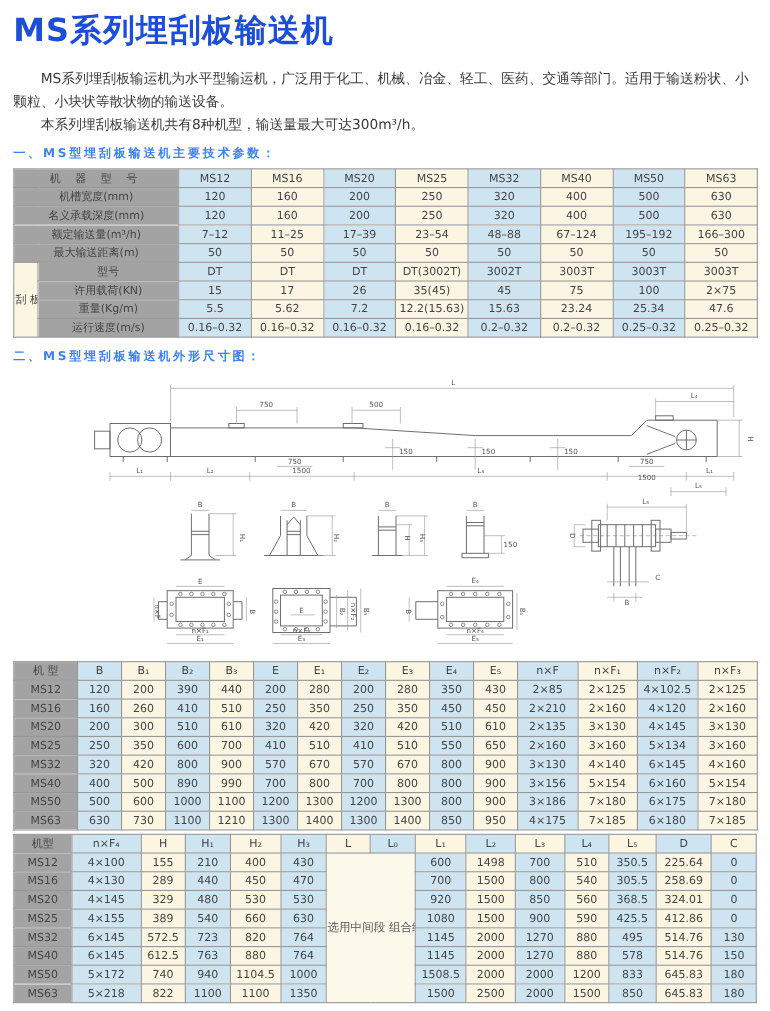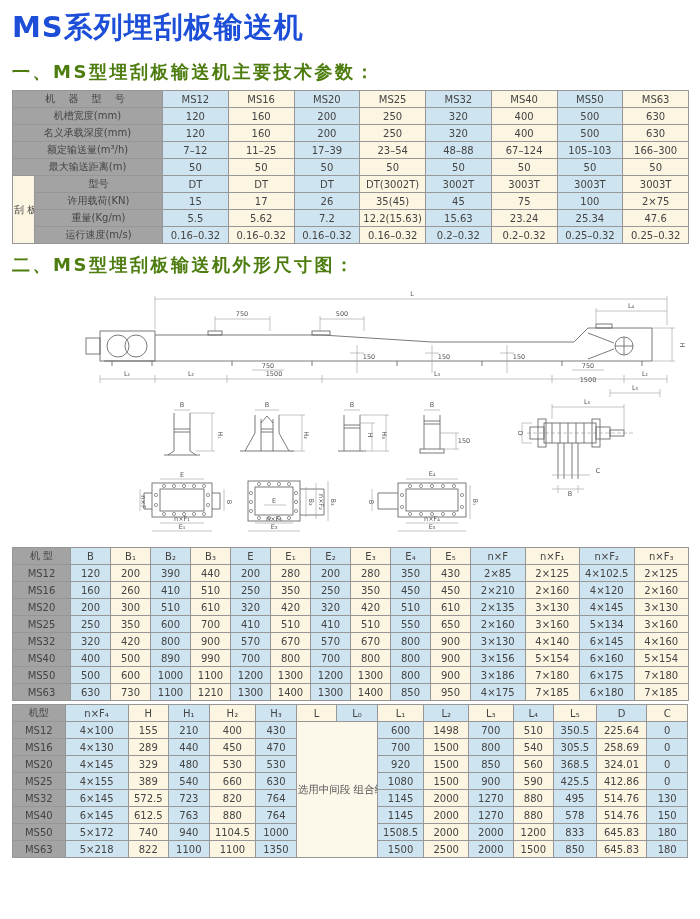--- a/index.html
+++ b/index.html
@@ -1,21 +1,21 @@
 <!DOCTYPE html>
 <html><head>
 <meta charset="utf-8">
 <style>
 *{box-sizing:border-box;margin:0;padding:0}
 html,body{background:#fff}
 body{width:700px;height:919px;font-family:"DejaVu Sans","Liberation Sans",sans-serif;color:#333;padding:6px 12px;overflow:hidden}
 .title{font-size:29px;font-weight:bold;color:#1d4ed8;letter-spacing:1px;margin:2px 0 12px}
 .intro{font-size:12.5px;line-height:1.68;color:#3a3a3a}
 .intro p{text-indent:2em}
-.sec{font-size:18px;font-weight:bold;color:#4d7c0f;letter-spacing:2.5px;margin:9px 0 6px}
+.sec{font-size:11px;font-weight:bold;color:#3b82f6;letter-spacing:2.5px;margin:9px 0 6px}
 table.t{border-collapse:collapse;width:676px;table-layout:fixed;font-size:10px;color:#444}
 .t td,.t th{border:1px solid #979797;text-align:center;padding:1px 1px;font-weight:normal;height:17px;overflow:hidden;white-space:nowrap}
 .lab{background:#a3a3a3;text-align:left;padding-left:6px}
 .cen{text-align:center;padding-left:1px}
 .hdr{text-align:center;letter-spacing:5px;padding-left:1px}
 .c-blue{background:#cfe4f1}
 .c-cream{background:#fbf5e1}
 .grp{background:#fbf5e1;text-align:center;padding:2px 0;white-space:pre-line;line-height:1.3;font-size:10px}
 .note{background:#fdf9ea;font-weight:bold;white-space:pre-line;text-align:center;font-size:10.5px;color:#555;line-height:1.6}
 #diag{display:block;margin:2px 0 4px}
@@ -25,20 +25,22 @@
 #diag .bolt{fill:none;stroke:#6c6c6c;stroke-width:.7}
 .t2wrap{margin-top:12px}
 .t3wrap{margin-top:3px}
 </style>
 </head>
 <body>
 
 <h1 class="title">MS系列埋刮板输送机</h1>
 
 <div class="intro">
+  <p>MS系列埋刮板输运机为水平型输运机，广泛用于化工、机械、冶金、轻工、医药、交通等部门。适用于输送粉状、小颗粒、小块状等散状物的输送设备。</p>
+  <p>本系列埋刮板输送机共有8种机型，输送量最大可达300m³/h。</p>
 </div>
 
 <h2 class="sec">一、MS型埋刮板输送机主要技术参数：</h2>
 
 <table class="t t1">
   <colgroup>
     <col style="width:22px">
       <col style="width:128px">
     <col span="8" style="width:65.75px">
   </colgroup>
@@ -77,21 +79,21 @@
         <td class="c-cream">630</td>
       </tr>
     <tr>
       <th class="lab" colspan="2">额定输送量(m³/h)</th>
     <td class="c-blue">7–12</td>
         <td class="c-cream">11–25</td>
         <td class="c-blue">17–39</td>
         <td class="c-cream">23–54</td>
         <td class="c-blue">48–88</td>
         <td class="c-cream">67–124</td>
-        <td class="c-blue">105–103</td>
+        <td class="c-blue">195–192</td>
         <td class="c-cream">166–300</td>
       </tr>
     <tr>
       <th class="lab" colspan="2">最大输送距离(m)</th>
     <td class="c-blue">50</td>
         <td class="c-cream">50</td>
         <td class="c-blue">50</td>
         <td class="c-cream">50</td>
         <td class="c-blue">50</td>
         <td class="c-cream">50</td>

